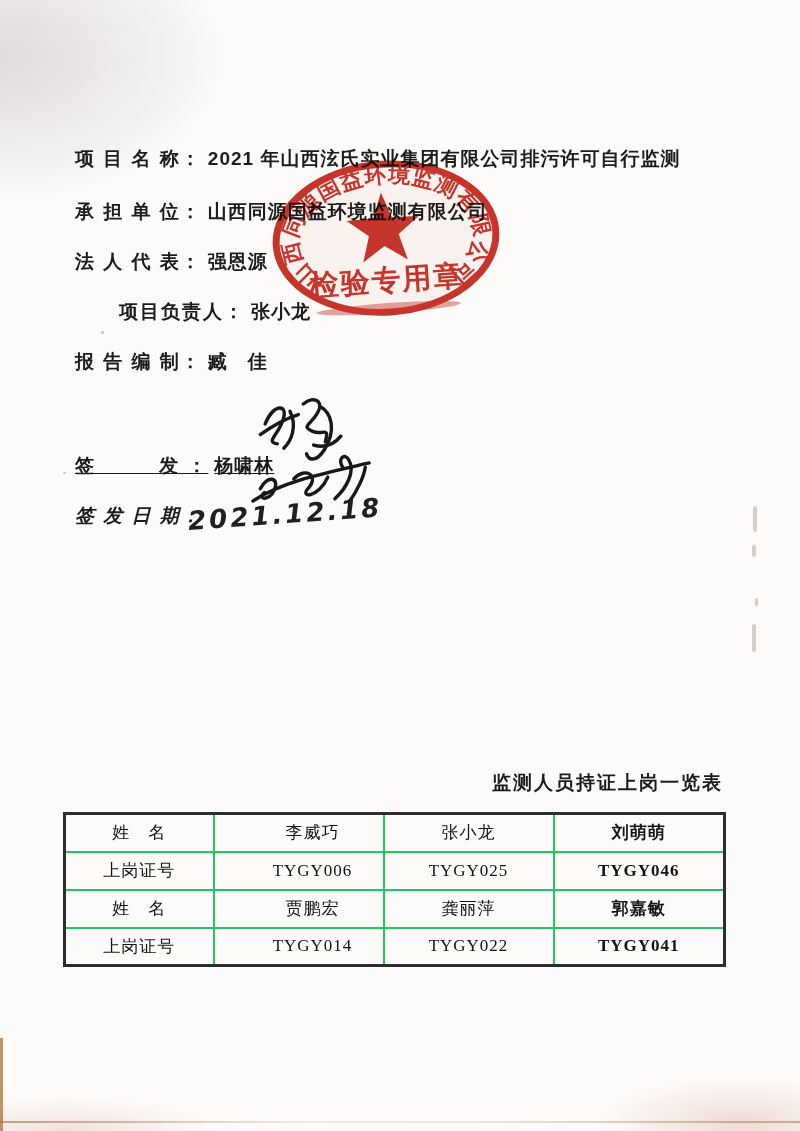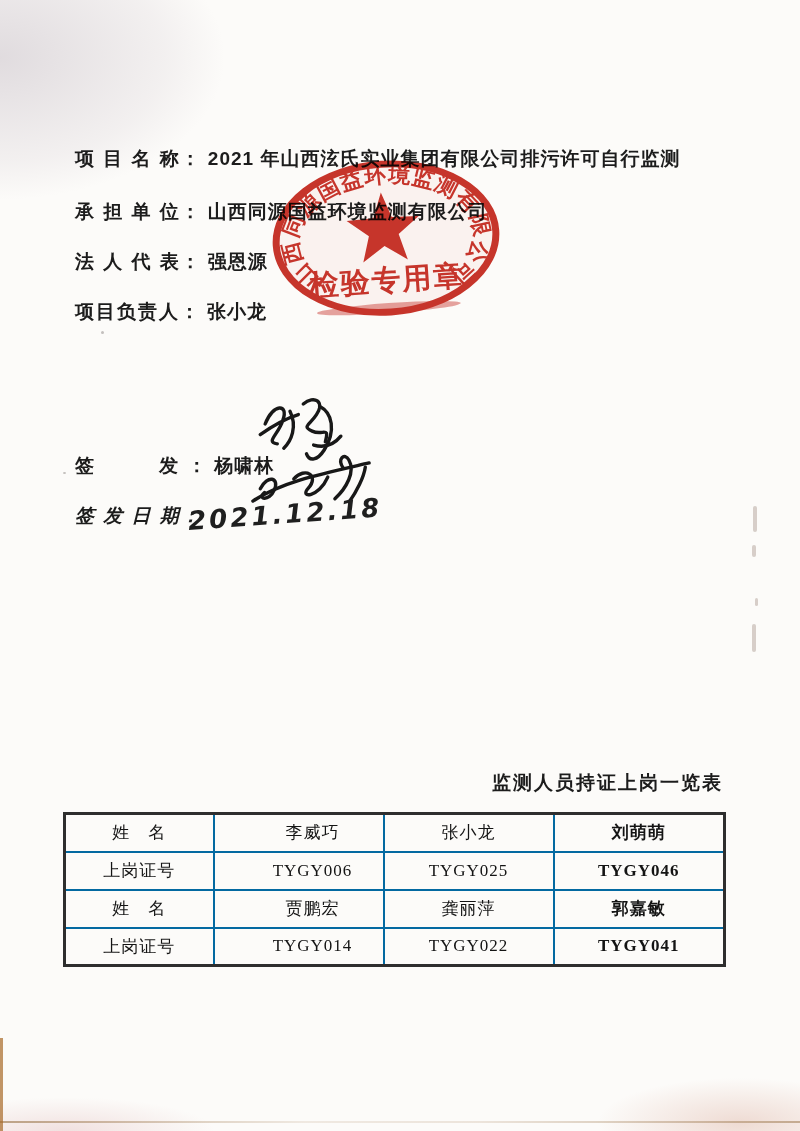--- a/index.html
+++ b/index.html
@@ -29,43 +29,43 @@
   .bm4 { left:752px; top:624px; width:4px; height:28px; }
   .speck { position:absolute; background:rgba(90,80,78,.35); border-radius:50%; }
   .sp1 { left:101px; top:331px; width:3px; height:3px; }
   .sp2 { left:63px; top:472px; width:3px; height:2px; }
 
   
   .info-line { position:absolute; left:75px; white-space:nowrap;
     font-size:19px; font-weight:700; letter-spacing:1px; }
   .info-line .lbl { letter-spacing:2px; }
   .info-line .val { margin-left:6px; }
-  .l1 { top:146px; } .l2 { top:199px; } .l3 { top:249px; } .l4 { top:299px; }
-  .l5 { top:349px; } .l6 { top:403px; } .l7 { top:453px; } .l8 { top:503px;font-style:italic; }
+  .l1 { top:146px; } .l2 { top:199px; } .l3 { top:249px; } .l4 { top:299px;margin-left:44px; }
+  .l5 { top:349px; } .l6 { top:403px; } .l7 { top:453px;text-decoration:underline; } .l8 { top:503px;font-style:italic; }
 
   
   .sig { position:absolute; pointer-events:none; }
   .sig path { fill:none; stroke:#181818; stroke-width:3.4; stroke-linecap:round; stroke-linejoin:round; }
   .sig-reviewer { left:252px; top:388px; transform:rotate(-6deg); }
   .sig-issuer { left:248px; top:450px; transform:rotate(-3deg); }
   .hand-date { position:absolute; left:188px; top:500px; width:170px;
     font-family:"DejaVu Sans",sans-serif; font-style:italic; font-weight:700;
     font-size:26px; letter-spacing:3px; color:#1f1f1f; transform:rotate(-4deg); white-space:nowrap; }
 
   
   .stamp { position:absolute; left:258px; top:148px; width:260px; height:180px;
     mix-blend-mode:multiply; transform:rotate(-4deg); opacity:.92; }
 
   
   .table-title { position:absolute; left:63px; top:770px; width:660px;
     text-align:right; font-size:19px; font-weight:700; letter-spacing:2px; }
   table.roster { position:absolute; left:63px; top:812px; width:660px;
     border-collapse:collapse; table-layout:fixed;
     font-family:"Liberation Serif","DejaVu Serif",serif; font-size:17px; color:#141414; }
-  table.roster td { border:2px solid #0369a1; text-align:center; height:38px;
+  table.roster td { border:2px solid #22c55e; text-align:center; height:38px;
     letter-spacing:1px; }
   table.roster { border:3px solid #2e2e2e; }
   td.c0 { width:149px; } td.c1 { width:170px;padding-left:28px; } td.c2 { width:170px; } td.c3 { width:171px;font-weight:bold; }
 </style>
 </head>
 <body>
 
 <div class="page">
 
   <div class="shade-topleft"></div>
@@ -84,20 +84,23 @@
     <span class="lbl">项 目 名 称：</span><span class="val">2021 年山西泫氏实业集团有限公司排污许可自行监测</span>
   </div>
   <div class="info-line l2">
     <span class="lbl">承 担 单 位：</span><span class="val">山西同源国益环境监测有限公司</span>
   </div>
   <div class="info-line l3">
     <span class="lbl">法 人 代 表：</span><span class="val">强恩源</span>
   </div>
   <div class="info-line l4">
     <span class="lbl">项目负责人：</span><span class="val">张小龙</span>
+  </div>
+  <div class="info-line l5">
+    <span class="lbl">报 告 编 制：</span><span class="val">臧　佳</span>
   </div>
   <div class="info-line l7">
     <span class="lbl">签　　　发 ：</span><span class="val">杨啸林</span>
   </div>
   <div class="info-line l8">
     <span class="lbl">签 发 日 期：</span>
   </div>
 
   <svg class="sig sig-reviewer" width="104" height="84" viewBox="0 0 104 84" aria-label="郝晓宇">
     <path d="M14,32 C24,12 40,14 32,30 C26,44 12,50 24,53 M8,42 C22,34 38,28 48,26"></path>

